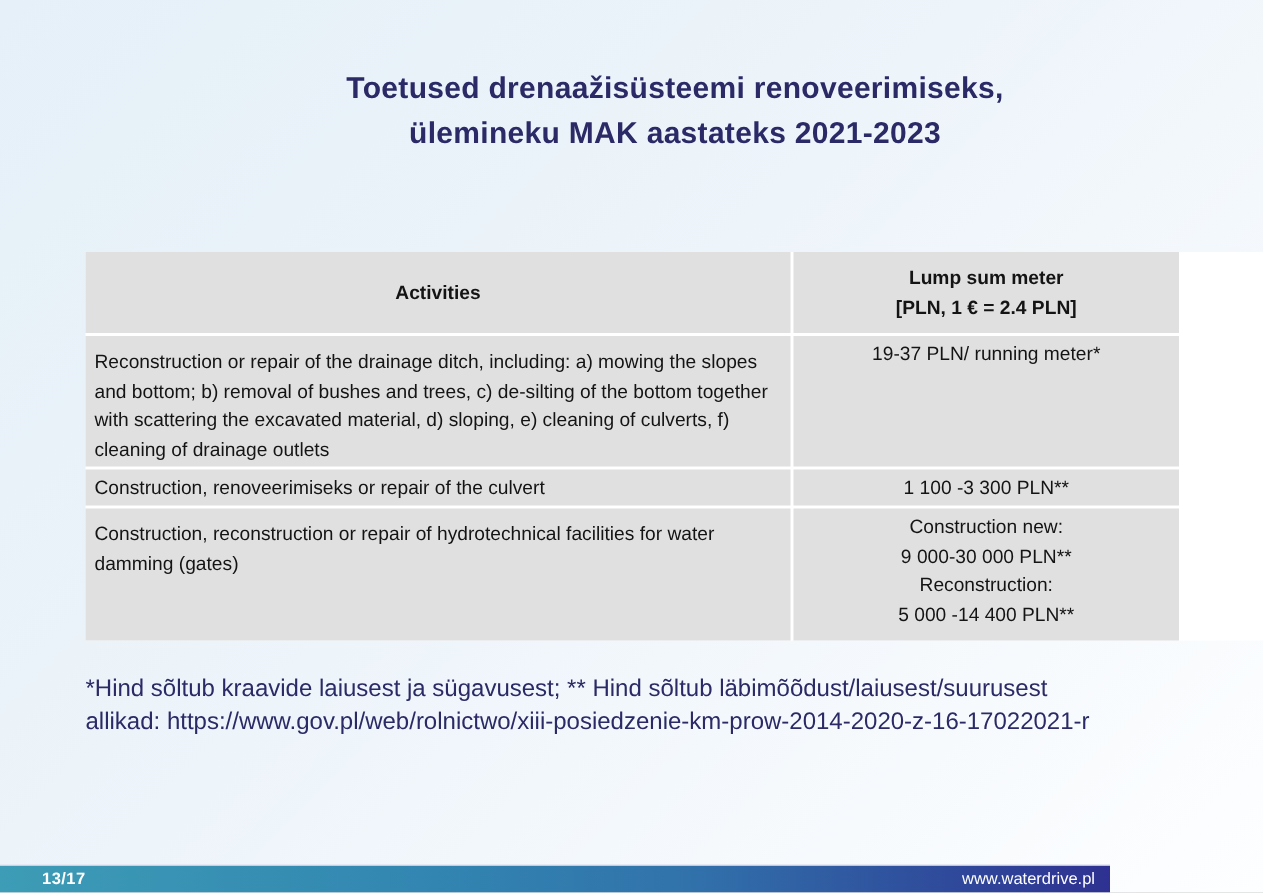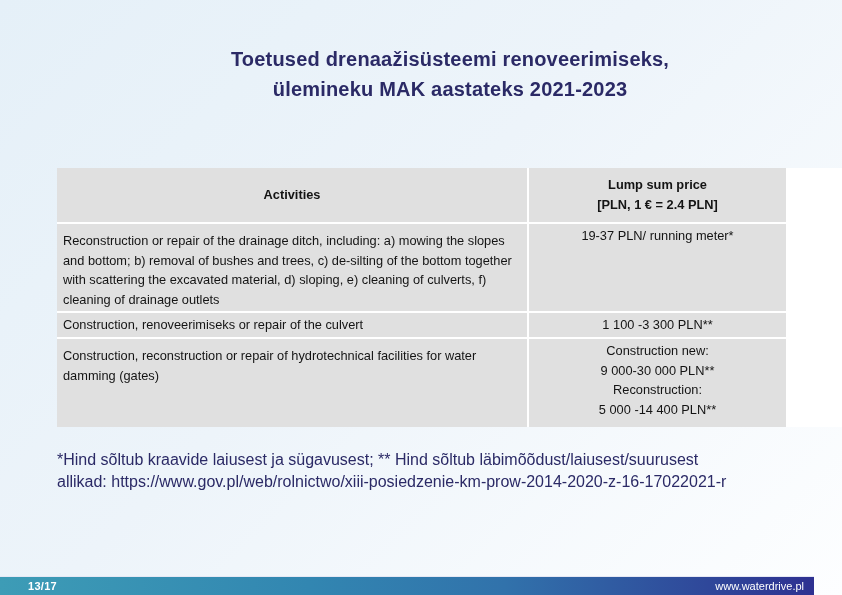--- a/index.html
+++ b/index.html
@@ -75,21 +75,21 @@
     left: 57px;
     top: 449px;
     color: #2b2a66;
     font-size: 16px;
     line-height: 1.4;
   }
   .footer-bar {
     position: absolute;
     left: 0;
     bottom: 0;
-    width: 814px;
+    width: 740px;
     height: 19px;
     box-sizing: border-box;
     display: flex;
     align-items: center;
     justify-content: space-between;
     padding: 0 10px 0 28px;
     background: linear-gradient(90deg, #3d9cb6 0%, #3286b1 38%, #3172ab 62%, #2e3191 100%);
     border-top: 1px solid #e6e8f4;
     color: #ffffff;
     font-size: 11px;
@@ -105,21 +105,21 @@
     <div>Toetused drenaažisüsteemi renoveerimiseks,</div>
     <div>ülemineku MAK aastateks 2021-2023</div>
   </div>
 
   <div class="table">
 
     <div class="cell header">
       <div>Activities</div>
     </div>
     <div class="cell header">
-      <div>Lump sum price</div>
+      <div>Lump sum meter</div>
       <div>[PLN, 1 € = 2.4 PLN]</div>
     </div>
 
     <div class="cell act">Reconstruction or repair of the drainage ditch, including: a) mowing the slopes and bottom; b) removal of bushes and trees, c) de-silting of the bottom together with scattering the excavated material, d) sloping, e) cleaning of culverts, f) cleaning of drainage outlets</div>
     <div class="cell price">
       <div>19-37 PLN/ running meter*</div>
     </div>
 
     <div class="cell act single">Construction, renoveerimiseks or repair of the culvert</div>
     <div class="cell price">

